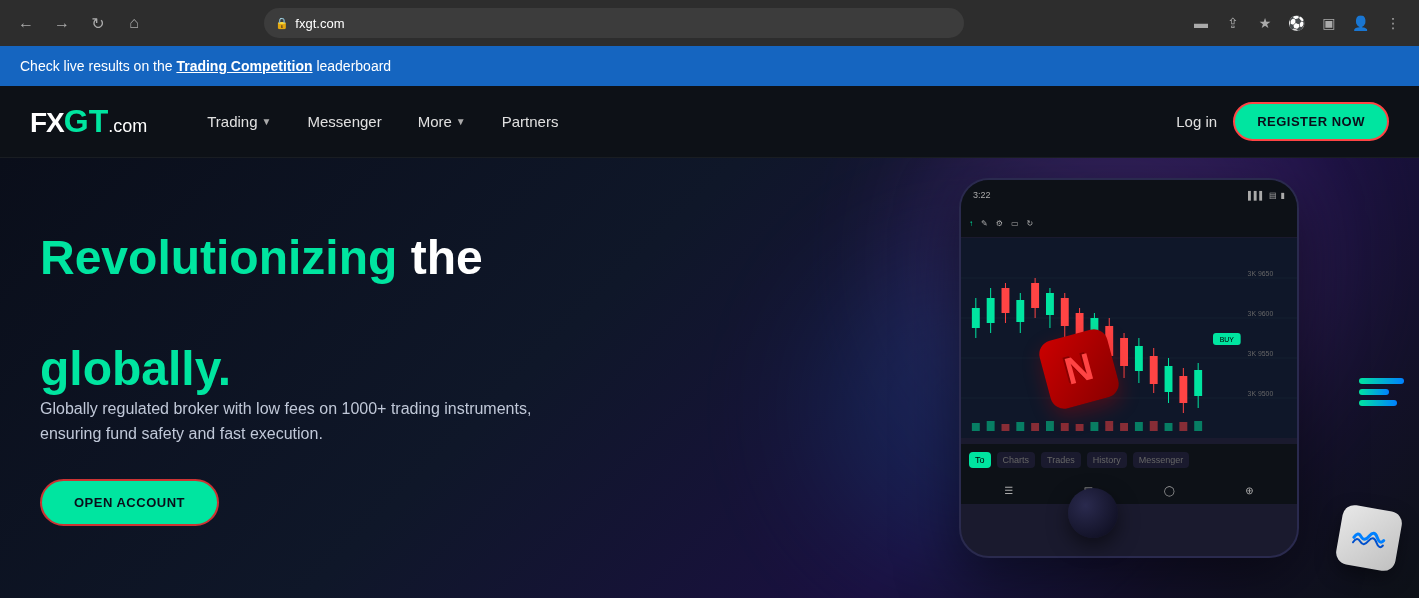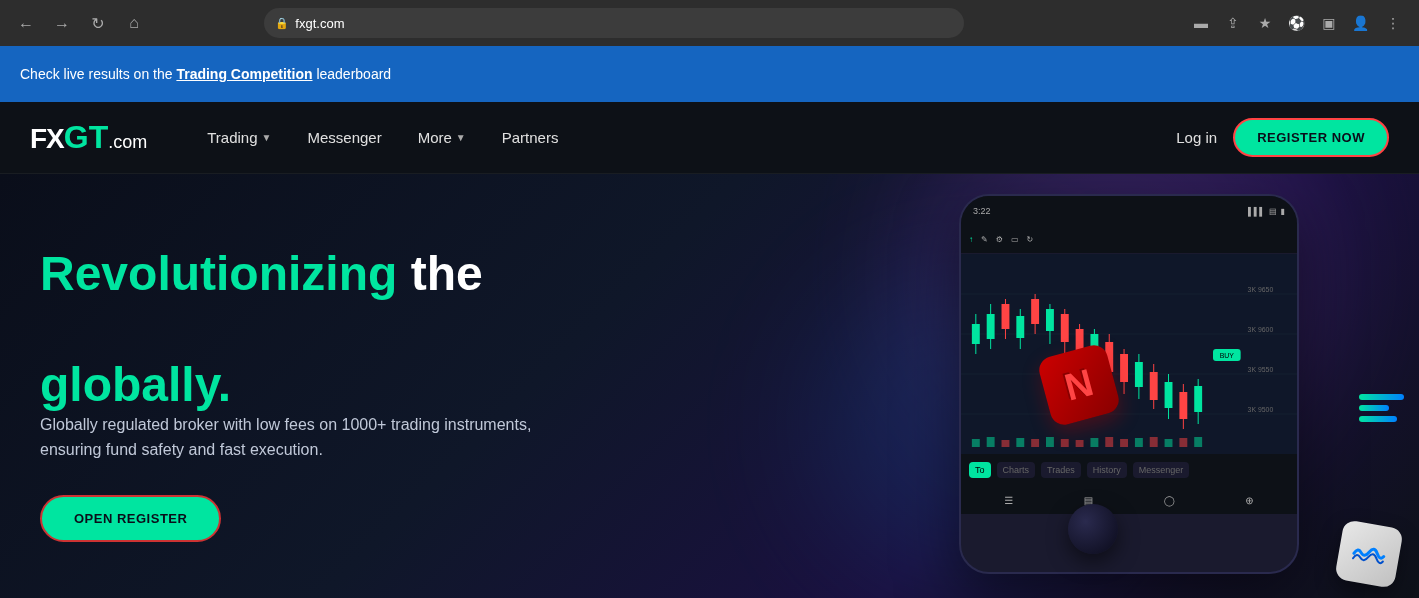--- a/index.html
+++ b/index.html
@@ -44,21 +44,21 @@
     .browser-icon-btn {
       width: 28px; height: 28px;
       background: transparent; border: none; cursor: pointer;
       display: flex; align-items: center; justify-content: center;
       color: #aaa; font-size: 14px; border-radius: 4px;
     }
 
     
     .announcement-bar {
       background: #1565C0;
-      height: 56px;
+      height: 40px;
       display: flex;
       align-items: center;
       justify-content: flex-start;
       padding: 0 20px;
     }
     .announcement-bar .text { color: #fff; font-size: 14px; font-weight: 500; }
     .announcement-bar .link { color: #fff; font-weight: 700; text-decoration: underline; }
 
     
     .navbar {
@@ -180,20 +180,21 @@
       height: 200px;
       position: relative;
       overflow: hidden;
     }
     .chart-svg { width: 100%; height: 100%; }
     .chart-bottom {
       background: #0d1117;
       padding: 8px;
       display: flex;
       gap: 6px;
+      margin-top: 6px;
     }
     .chart-tab {
       font-size: 9px; color: #666;
       padding: 3px 6px;
       border-radius: 4px;
       background: #1a1a2e;
     }
     .chart-tab.active { background: #00e5a0; color: #000; }
 
     
@@ -330,21 +331,21 @@
   <div class="glow-blob glow-purple"></div>
   <div class="glow-blob glow-blue"></div>
 
   <div class="hero-content">
     <h1 class="hero-title">
       <span class="highlight">Revolutionizing</span><span class="white"> the</span><br>
       <br>
       <span class="highlight">globally.</span>
     </h1>
     <p class="hero-subtitle">Globally regulated broker with low fees on 1000+ trading instruments, ensuring fund safety and fast execution.</p>
-    <button class="open-account-btn">OPEN REGISTER</button>
+    <button class="open-account-btn">OPEN ACCOUNT</button>
   </div>
 
   <div class="hero-visual">
 
     <div class="lines-shape lines-shape-1">
       <div class="line"></div>
       <div class="line"></div>
       <div class="line"></div>
     </div>
 

